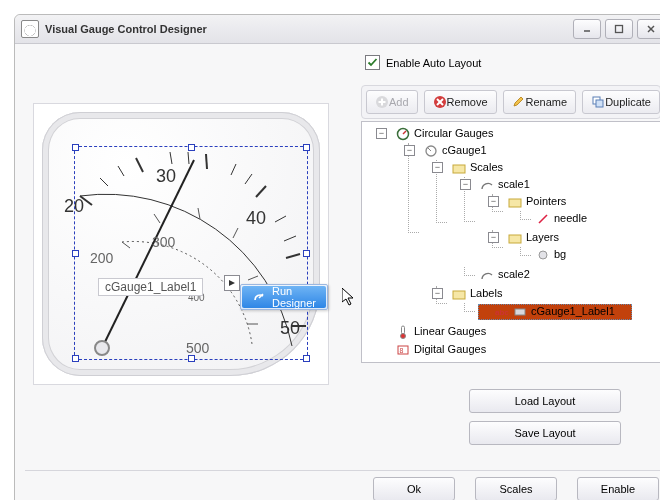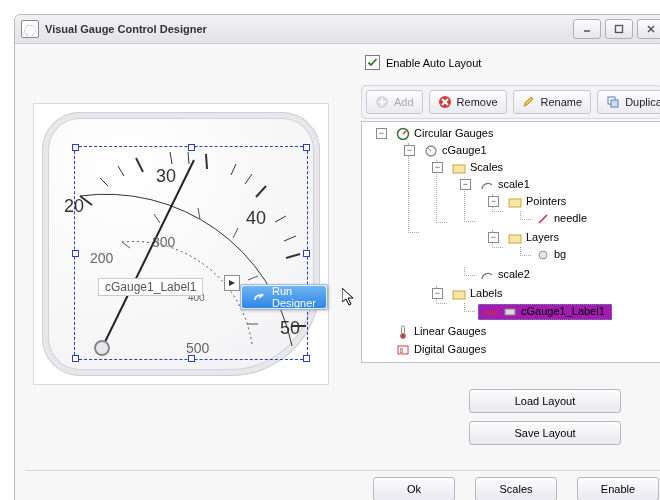--- a/index.html
+++ b/index.html
@@ -7,31 +7,31 @@
 .titlebar{height:28px;background:linear-gradient(#f2f2f4,#e3e3e8);border-bottom:1px solid #c9c9cf;border-radius:6px 6px 0 0;display:flex;align-items:center;padding:0 6px}
 .titlebar .ico{width:16px;height:16px;border:1px solid #888;border-radius:2px;background:radial-gradient(circle at 50% 60%,#fff 40%,#bbb 42%,#fff 48%);margin-right:6px}
 .titlebar .title{color:#333;font-weight:bold}
 .titlebar .spacer{flex:1}
 .winbtn{width:26px;height:18px;border:1px solid #b0b0b8;border-radius:3px;background:linear-gradient(#fdfdfe,#e6e6ec);margin-left:4px;display:flex;align-items:center;justify-content:center;color:#555}
 .content{position:absolute;top:30px;left:0;right:0;bottom:0;padding:10px}
 .row-top{position:absolute;left:350px;top:10px;display:flex;align-items:center}
 .chk{width:13px;height:13px;border:1px solid #7a7a80;background:#fff;display:inline-flex;align-items:center;justify-content:center;margin-right:6px}
 .chk svg{width:11px;height:11px}
 .toolbar{position:absolute;left:346px;top:40px;right:10px;display:flex;gap:6px;border:1px solid #d8d8de;border-radius:4px;padding:4px;background:#f3f3f6}
-.tbtn{height:22px;border:1px solid #c8c8d0;border-radius:3px;background:linear-gradient(#fdfdfe,#ebebf0);display:flex;align-items:center;padding:0 8px;gap:5px;color:#222}
+.tbtn{height:22px;border:1px solid #c8c8d0;border-radius:3px;background:linear-gradient(#fdfdfe,#ebebf0);display:flex;align-items:center;padding:0 8px;color:#222}
 .tbtn.disabled{color:#a8a8ae}
 .tbtn .ic{width:14px;height:14px;display:flex;align-items:center;justify-content:center}
 .treewrap{position:absolute;left:346px;top:76px;right:10px;height:232px;border:1px solid #c0c0c8;background:#fff;overflow:auto;padding:4px 4px}
 .tree ul{list-style:none;margin:0;padding:0 0 0 14px}
 .tree li{position:relative;padding:1px 0 1px 14px;white-space:nowrap}
 .tree li::before{content:"";position:absolute;left:0;top:0;bottom:50%;border-left:1px dotted #aaa;border-bottom:1px dotted #aaa;width:10px}
 .tree>ul>li::before{border:none}
 .exp{position:absolute;left:-4px;top:2px;width:9px;height:9px;border:1px solid #8a8a90;background:#fff;font-size:9px;line-height:8px;text-align:center;color:#555;cursor:pointer}
 .nlabel{display:inline-flex;gap:4px;padding:0 2px}
-.nlabel.sel{background:#a21caf;border:1px dotted #6a8aad;padding:0 6px}
+.nlabel.sel{background:#c2410c;border:1px dotted #6a8aad;padding:0 16px}
 .ic16{width:14px;height:14px;display:inline-flex;align-items:center;justify-content:center}
 .layoutbtns{position:absolute;right:50px;top:344px;display:flex;flex-direction:column;gap:8px}
 .btn{width:150px;height:22px;border:1px solid #b8b8c0;border-radius:3px;background:linear-gradient(#fdfdfe,#e9e9ef);text-align:center;line-height:22px}
 .dlgbtns{position:absolute;right:12px;bottom:10px;display:flex;gap:20px}
 .dbtn{width:80px;height:22px;border:1px solid #b8b8c0;border-radius:3px;background:linear-gradient(#fdfdfe,#e9e9ef);text-align:center;line-height:22px}
 .sep{position:absolute;left:10px;right:10px;bottom:40px;border-top:1px solid #d6d6dc}
 .preview{position:absolute;left:18px;top:58px;width:294px;height:280px;border:1px solid #d9d9df;background:#fff}
 .gaugebody{position:absolute;left:8px;top:8px;right:8px;bottom:8px;border-radius:38px 38px 90px 38px;background:radial-gradient(circle at 30% 20%,#fff,#f1f1f3);box-shadow:inset 0 0 0 1px #cfcfd4,inset 0 0 0 6px #e8e8eb,inset 0 0 0 7px #d2d2d6}
 .selbox{position:absolute;left:40px;top:42px;width:232px;height:212px;border:1px dashed #2a3fbd}
 .selbox .h{position:absolute;width:5px;height:5px;background:#fff;border:1px solid #2a3fbd}

